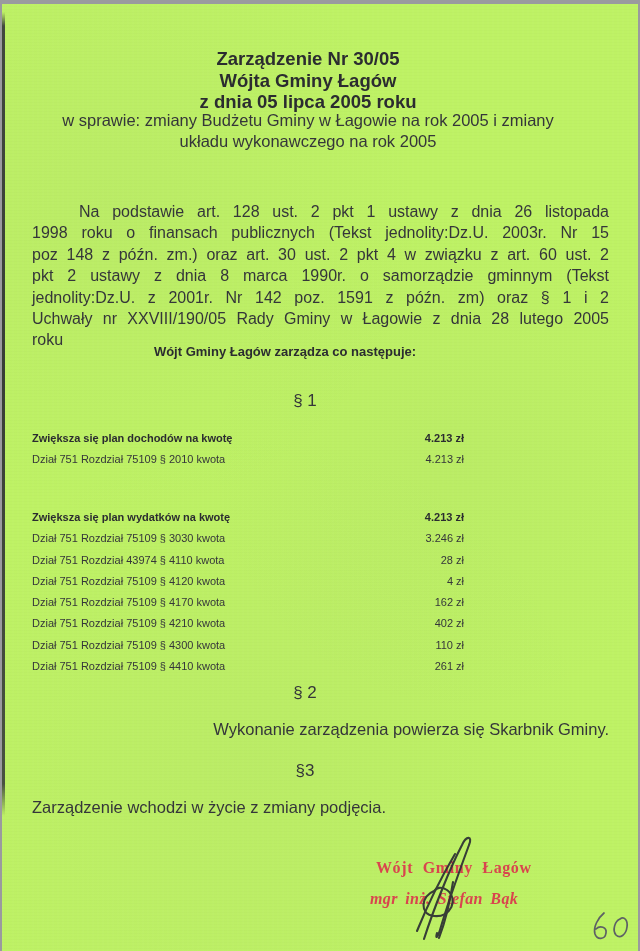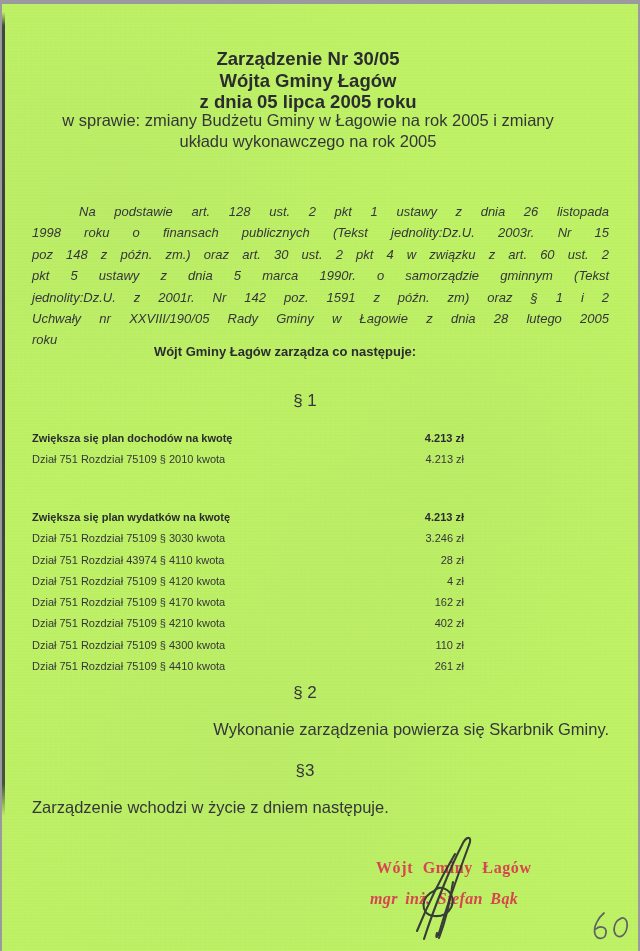--- a/index.html
+++ b/index.html
@@ -29,21 +29,21 @@
       rgba(52,54,58,0) 0, rgba(52,54,58,0.9) 14px,
       rgba(44,46,50,0.92) 45%, rgba(52,54,58,0.85) 96%, rgba(52,54,58,0) 100%);
   }
   .abs { position: absolute; }
 
   .title-block { top: 44px; left: 25px; width: 562px; text-align: center; }
   .title-line { font-weight: bold; font-size: 18.5px; line-height: 21.5px; color: #2b2c30; }
   .subject-block { top: 106px; left: 25px; width: 562px; text-align: center; }
   .subject-line { font-size: 16.5px; line-height: 20.5px; }
 
-  .legal { top: 197px; left: 30px; width: 577px; font-size: 13px; font-style: italic; }
+  .legal { top: 197px; left: 30px; width: 577px; font-size: 16px; }
   .jline {
     line-height: 21.4px;
     text-align: justify;
     text-align-last: justify;
     white-space: nowrap;
   }
   .jline.first { padding-left: 47px; }
   .jline.last { text-align-last: left; white-space: normal; }
 
   .decree { top: 340px; left: 28px; width: 510px; text-align: center;
@@ -89,21 +89,21 @@
   </div>
   <div class="abs subject-block">
     <div class="subject-line">w sprawie: zmiany Budżetu Gminy w Łagowie na rok 2005 i zmiany</div>
     <div class="subject-line">układu wykonawczego na rok 2005</div>
   </div>
 
   <div class="abs legal">
     <div class="jline first">Na podstawie art. 128 ust. 2 pkt 1 ustawy z dnia 26 listopada</div>
     <div class="jline">1998 roku o finansach publicznych (Tekst jednolity:Dz.U. 2003r. Nr 15</div>
     <div class="jline">poz 148 z późn. zm.) oraz art. 30 ust. 2 pkt 4 w związku z art. 60 ust. 2</div>
-    <div class="jline">pkt 5 ustawy z dnia 5 marca 1990r. o samorządzie gminnym (Tekst</div>
+    <div class="jline">pkt 2 ustawy z dnia 8 marca 1990r. o samorządzie gminnym (Tekst</div>
     <div class="jline">jednolity:Dz.U. z 2001r. Nr 142 poz. 1591 z późn. zm) oraz § 1 i 2</div>
     <div class="jline">Uchwały nr XXVIII/190/05 Rady Gminy w Łagowie z dnia 28 lutego 2005</div>
     <div class="jline last">roku</div>
   </div>
 
   <div class="abs decree">Wójt Gminy Łagów zarządza co następuje:</div>
 
   <div class="abs para-heading h-s1">§ 1</div>
 
   <div class="abs btable t-income">
@@ -149,21 +149,21 @@
     <div class="trow">
       <span class="tlabel">Dział 751 Rozdział 75109 § 4410 kwota</span>
       <span class="tamount">261 zł</span>
     </div>
   </div>
 
   <div class="abs para-heading h-s2">§ 2</div>
   <div class="abs body-line b-s2">Wykonanie zarządzenia powierza się Skarbnik Gminy.</div>
 
   <div class="abs para-heading h-s3">§3</div>
-  <div class="abs body-line b-s3">Zarządzenie wchodzi w życie z dniem następuje.</div>
+  <div class="abs body-line b-s3">Zarządzenie wchodzi w życie z zmiany podjęcia.</div>
 
   <div class="abs stamp stamp-title">Wójt Gminy Łagów</div>
   <div class="abs stamp stamp-name">mgr inż. Stefan Bąk</div>
 
   <svg class="abs signature" width="78" height="115" viewBox="0 0 78 115">
     <g fill="none" stroke="#2c2f33" stroke-width="2.1" stroke-linecap="round" opacity="0.92">
       <path d="M14,109 C24,78 40,38 52,15 C56,6 63,5 59,15 C49,42 38,72 30,100 C28,107 25,110 27,103"></path>
       <path d="M7,101 C18,74 32,46 45,24"></path>
       <path d="M24,61 C11,66 9,84 24,86 C41,88 49,69 37,60 C31,56 26,58 24,61"></path>
       <path d="M43,52 C40,72 35,92 29,108"></path>

